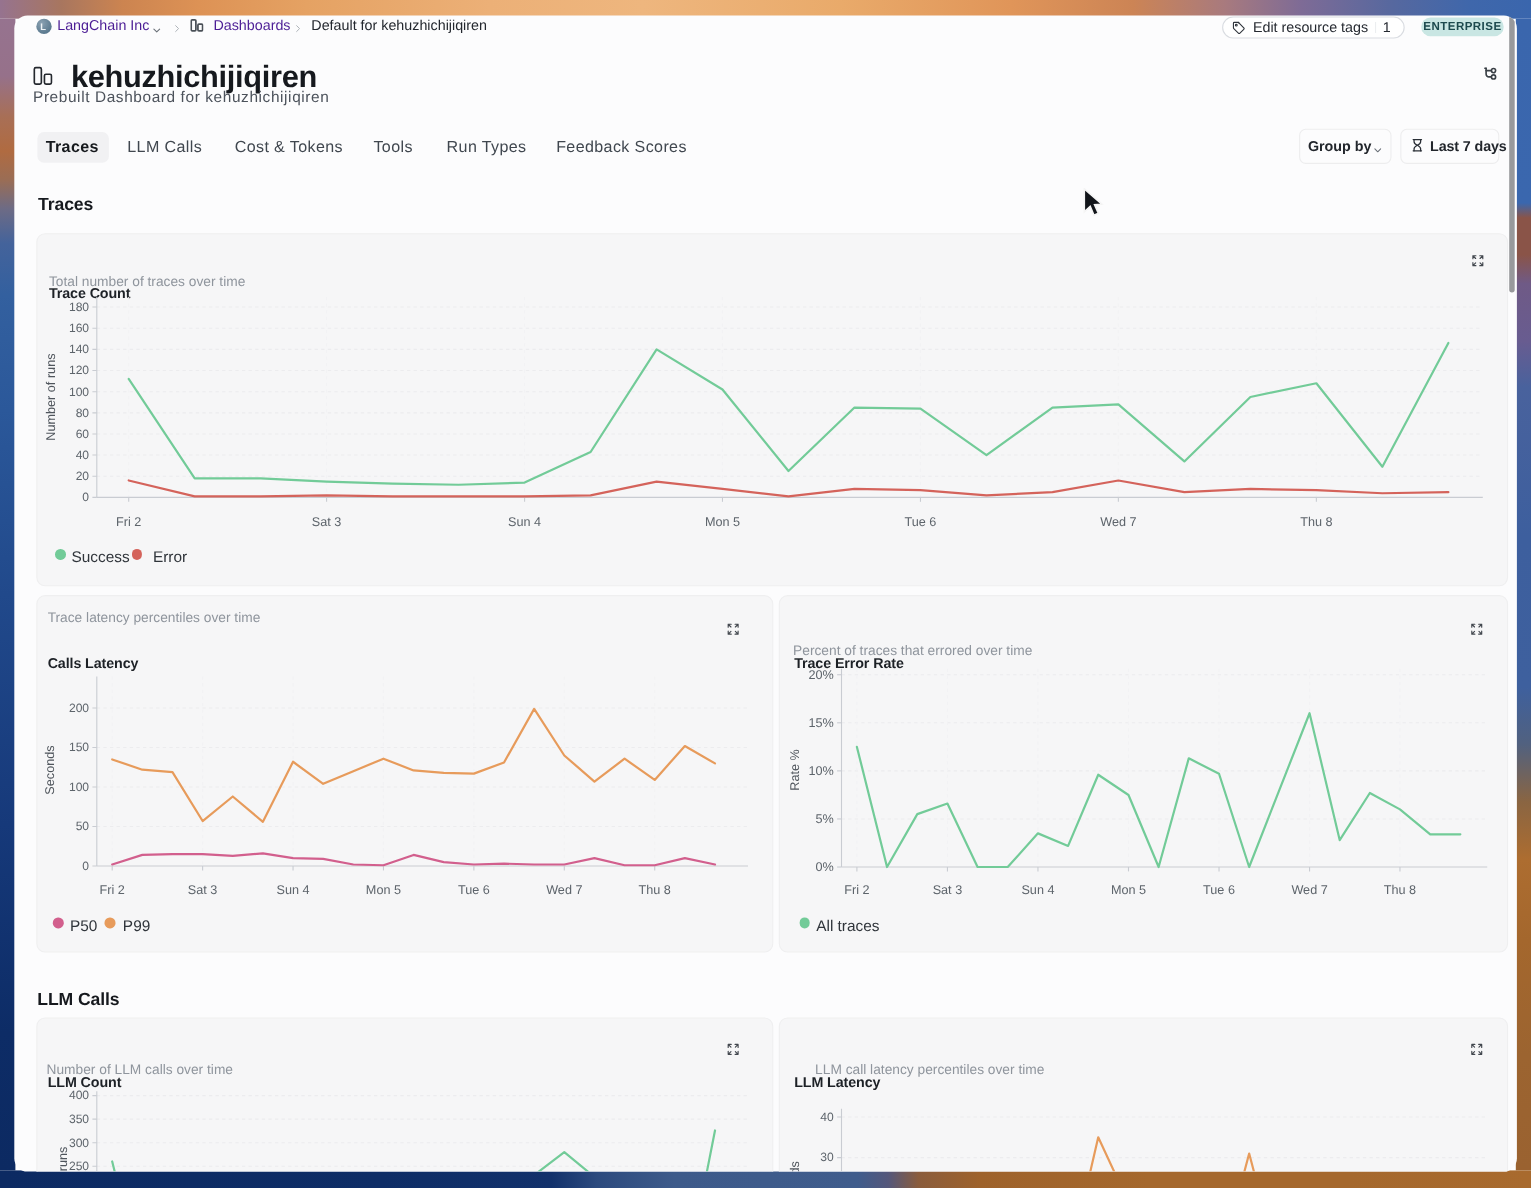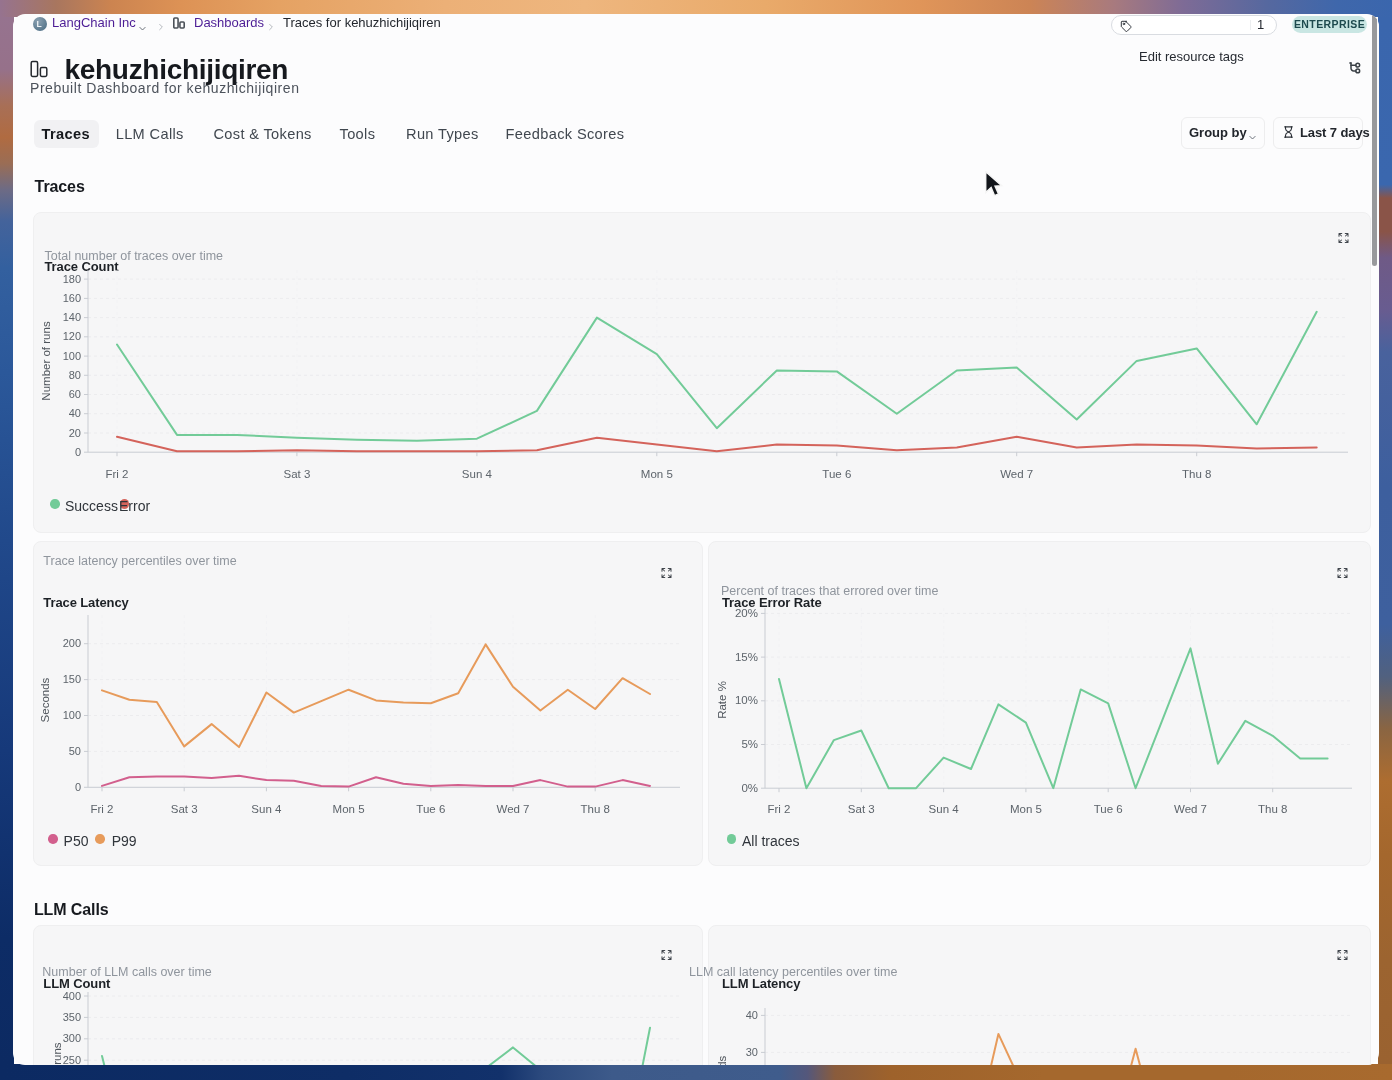--- a/index.html
+++ b/index.html
@@ -57,29 +57,29 @@
         <path d="M8 4l8 8-8 8"></path>
       </svg></div>
   <svg style="position:absolute;left:160px;top:2.5px" width="12" height="12" viewBox="0 0 18 18" fill="none" stroke="#4b5158" stroke-width="2.4" stroke-linejoin="round">
       <rect x="1.2" y="1.5" width="6.4" height="15" rx="1.4"></rect>
       <rect x="10.4" y="7.5" width="6.4" height="9" rx="1.4"></rect>
     </svg>
   <div class="bc" style="left:181px;">Dashboards</div>
   <div class="abs" style="left:254px;top:3.5px;"><svg width="8" height="10" viewBox="0 0 24 24" fill="none" stroke="#a9aeb5" stroke-width="2.6" stroke-linecap="round" stroke-linejoin="round">
         <path d="M8 4l8 8-8 8"></path>
       </svg></div>
-  <div class="bc" style="left:270px;color:#23272e;font-weight:500;">Traces for kehuzhichijiqiren</div>
+  <div class="bc" style="left:270px;color:#23272e;font-weight:500;">Default for kehuzhichijiqiren</div>
 
   <div class="abs" style="left:1098px;top:1px;width:166px;height:20px;border:1px solid #d9dce1;
     border-radius:10.5px;background:#fff;"></div>
   <div class="abs" style="left:1107px;top:4px;"><svg width="12" height="12" viewBox="0 0 24 24" fill="none" stroke="#30353c" stroke-width="2" stroke-linecap="round" stroke-linejoin="round">
         <path d="M12.6 2.6H4a1.4 1.4 0 0 0-1.4 1.4v8.6a2 2 0 0 0 .6 1.4l8.4 8.4a2 2 0 0 0 2.8 0l7-7a2 2 0 0 0 0-2.8l-8.4-8.4a2 2 0 0 0-1.4-.6z"></path>
         <circle cx="7.8" cy="7.8" r="1.6"></circle>
       </svg></div>
-  <div class="abs" style="left:1126px;top:2.5px;font-size:13px;color:#262a31;margin-top:32px;">Edit resource tags</div>
+  <div class="abs" style="left:1126px;top:2.5px;font-size:13px;color:#262a31;">Edit resource tags</div>
   <div class="abs" style="left:1237px;top:5.5px;width:1px;height:10px;background:#eceef0;"></div>
   <div class="abs" style="left:1244px;top:2.5px;font-size:13px;color:#262a31;">1</div>
   <div class="abs" style="left:1279px;top:2px;width:75px;height:17px;background:#c9e6e3;border-radius:8.5px;
     text-align:center;line-height:17px;font-size:10.5px;font-weight:600;color:#1d4a4e;letter-spacing:0.4px;">ENTERPRISE</div>
 
   <svg style="position:absolute;left:17px;top:45.5px" width="18" height="18" viewBox="0 0 18 18" fill="none" stroke="#24282e" stroke-width="1.5" stroke-linejoin="round">
       <rect x="1.2" y="1.5" width="6.4" height="15" rx="1.4"></rect>
       <rect x="10.4" y="7.5" width="6.4" height="9" rx="1.4"></rect>
     </svg>
   <div class="abs" style="left:51.5px;top:40px;font-size:28px;font-weight:600;color:#16191e;letter-spacing:-0.3px;">kehuzhichijiqiren</div>
@@ -121,24 +121,24 @@
   <div class="cs" style="left:31.5px;top:234.5px;">Total number of traces over time</div>
   <div class="exp" style="left:1324px;top:216px;"><svg width="13" height="12" viewBox="0 0 24 24" fill="none" stroke="#42474e" stroke-width="2.1" stroke-linecap="round" stroke-linejoin="round">
         <path d="M8.5 3H3v5.5M3 3l5 5"></path>
         <path d="M15.5 3H21v5.5M21 3l-5 5"></path>
         <path d="M8.5 21H3v-5.5M3 21l5-5"></path>
         <path d="M15.5 21H21v-5.5M21 21l-5-5"></path>
       </svg></div>
   <span class="ldot" style="left:37px;top:485px;background:#72cb98"></span>
     <div class="ltext" style="left:52px;top:484px;">Success</div>
   <span class="ldot" style="left:106.7px;top:485px;background:#d4635b"></span>
-    <div class="ltext" style="left:106px;top:484px;text-align:center;">Error</div>
+    <div class="ltext" style="left:126px;top:484px;text-align:center;">Error</div>
 
   <div class="card" style="left:20px;top:527px;width:670px;height:325px;"></div>
-  <div class="ct" style="left:30.3px;top:549px;">Trace Latency</div>
+  <div class="ct" style="left:30.3px;top:549px;">Calls Latency</div>
   <div class="cs" style="left:30.3px;top:540px;text-align:center;">Trace latency percentiles over time</div>
   <div class="exp" style="left:647px;top:551px;"><svg width="13" height="12" viewBox="0 0 24 24" fill="none" stroke="#42474e" stroke-width="2.1" stroke-linecap="round" stroke-linejoin="round">
         <path d="M8.5 3H3v5.5M3 3l5 5"></path>
         <path d="M15.5 3H21v5.5M21 3l-5 5"></path>
         <path d="M8.5 21H3v-5.5M3 21l5-5"></path>
         <path d="M15.5 21H21v-5.5M21 21l-5-5"></path>
       </svg></div>
   <span class="ldot" style="left:35.3px;top:820px;background:#d25f8d"></span>
     <div class="ltext" style="left:50.6px;top:819px;">P50</div>
   <span class="ldot" style="left:82.4px;top:820px;background:#e79b5b"></span>
@@ -163,21 +163,21 @@
   <div class="cs" style="left:29.3px;top:951px;">Number of LLM calls over time</div>
   <div class="exp" style="left:647px;top:933px;"><svg width="13" height="12" viewBox="0 0 24 24" fill="none" stroke="#42474e" stroke-width="2.1" stroke-linecap="round" stroke-linejoin="round">
         <path d="M8.5 3H3v5.5M3 3l5 5"></path>
         <path d="M15.5 3H21v5.5M21 3l-5 5"></path>
         <path d="M8.5 21H3v-5.5M3 21l5-5"></path>
         <path d="M15.5 21H21v-5.5M21 21l-5-5"></path>
       </svg></div>
 
   <div class="card" style="left:695px;top:911px;width:663px;height:330px;"></div>
   <div class="ct" style="left:709px;top:930px;">LLM Latency</div>
-  <div class="cs" style="left:676px;top:951px;">LLM call latency percentiles over time</div>
+  <div class="cs" style="left:728px;top:951px;">LLM call latency percentiles over time</div>
   <div class="exp" style="left:1323px;top:933px;"><svg width="13" height="12" viewBox="0 0 24 24" fill="none" stroke="#42474e" stroke-width="2.1" stroke-linecap="round" stroke-linejoin="round">
         <path d="M8.5 3H3v5.5M3 3l5 5"></path>
         <path d="M15.5 3H21v5.5M21 3l-5 5"></path>
         <path d="M8.5 21H3v-5.5M3 21l5-5"></path>
         <path d="M15.5 21H21v-5.5M21 21l-5-5"></path>
       </svg></div>
 
   <svg class="charts" width="1366" height="1051" viewBox="0 0 1366 1051" font-family="'Liberation Sans', sans-serif">
 <line x1="75" y1="419.0" x2="1335" y2="419.0" stroke="#ececee" stroke-width="1" stroke-dasharray="3 3"></line>
 <line x1="75" y1="399.7" x2="1335" y2="399.7" stroke="#ececee" stroke-width="1" stroke-dasharray="3 3"></line>

